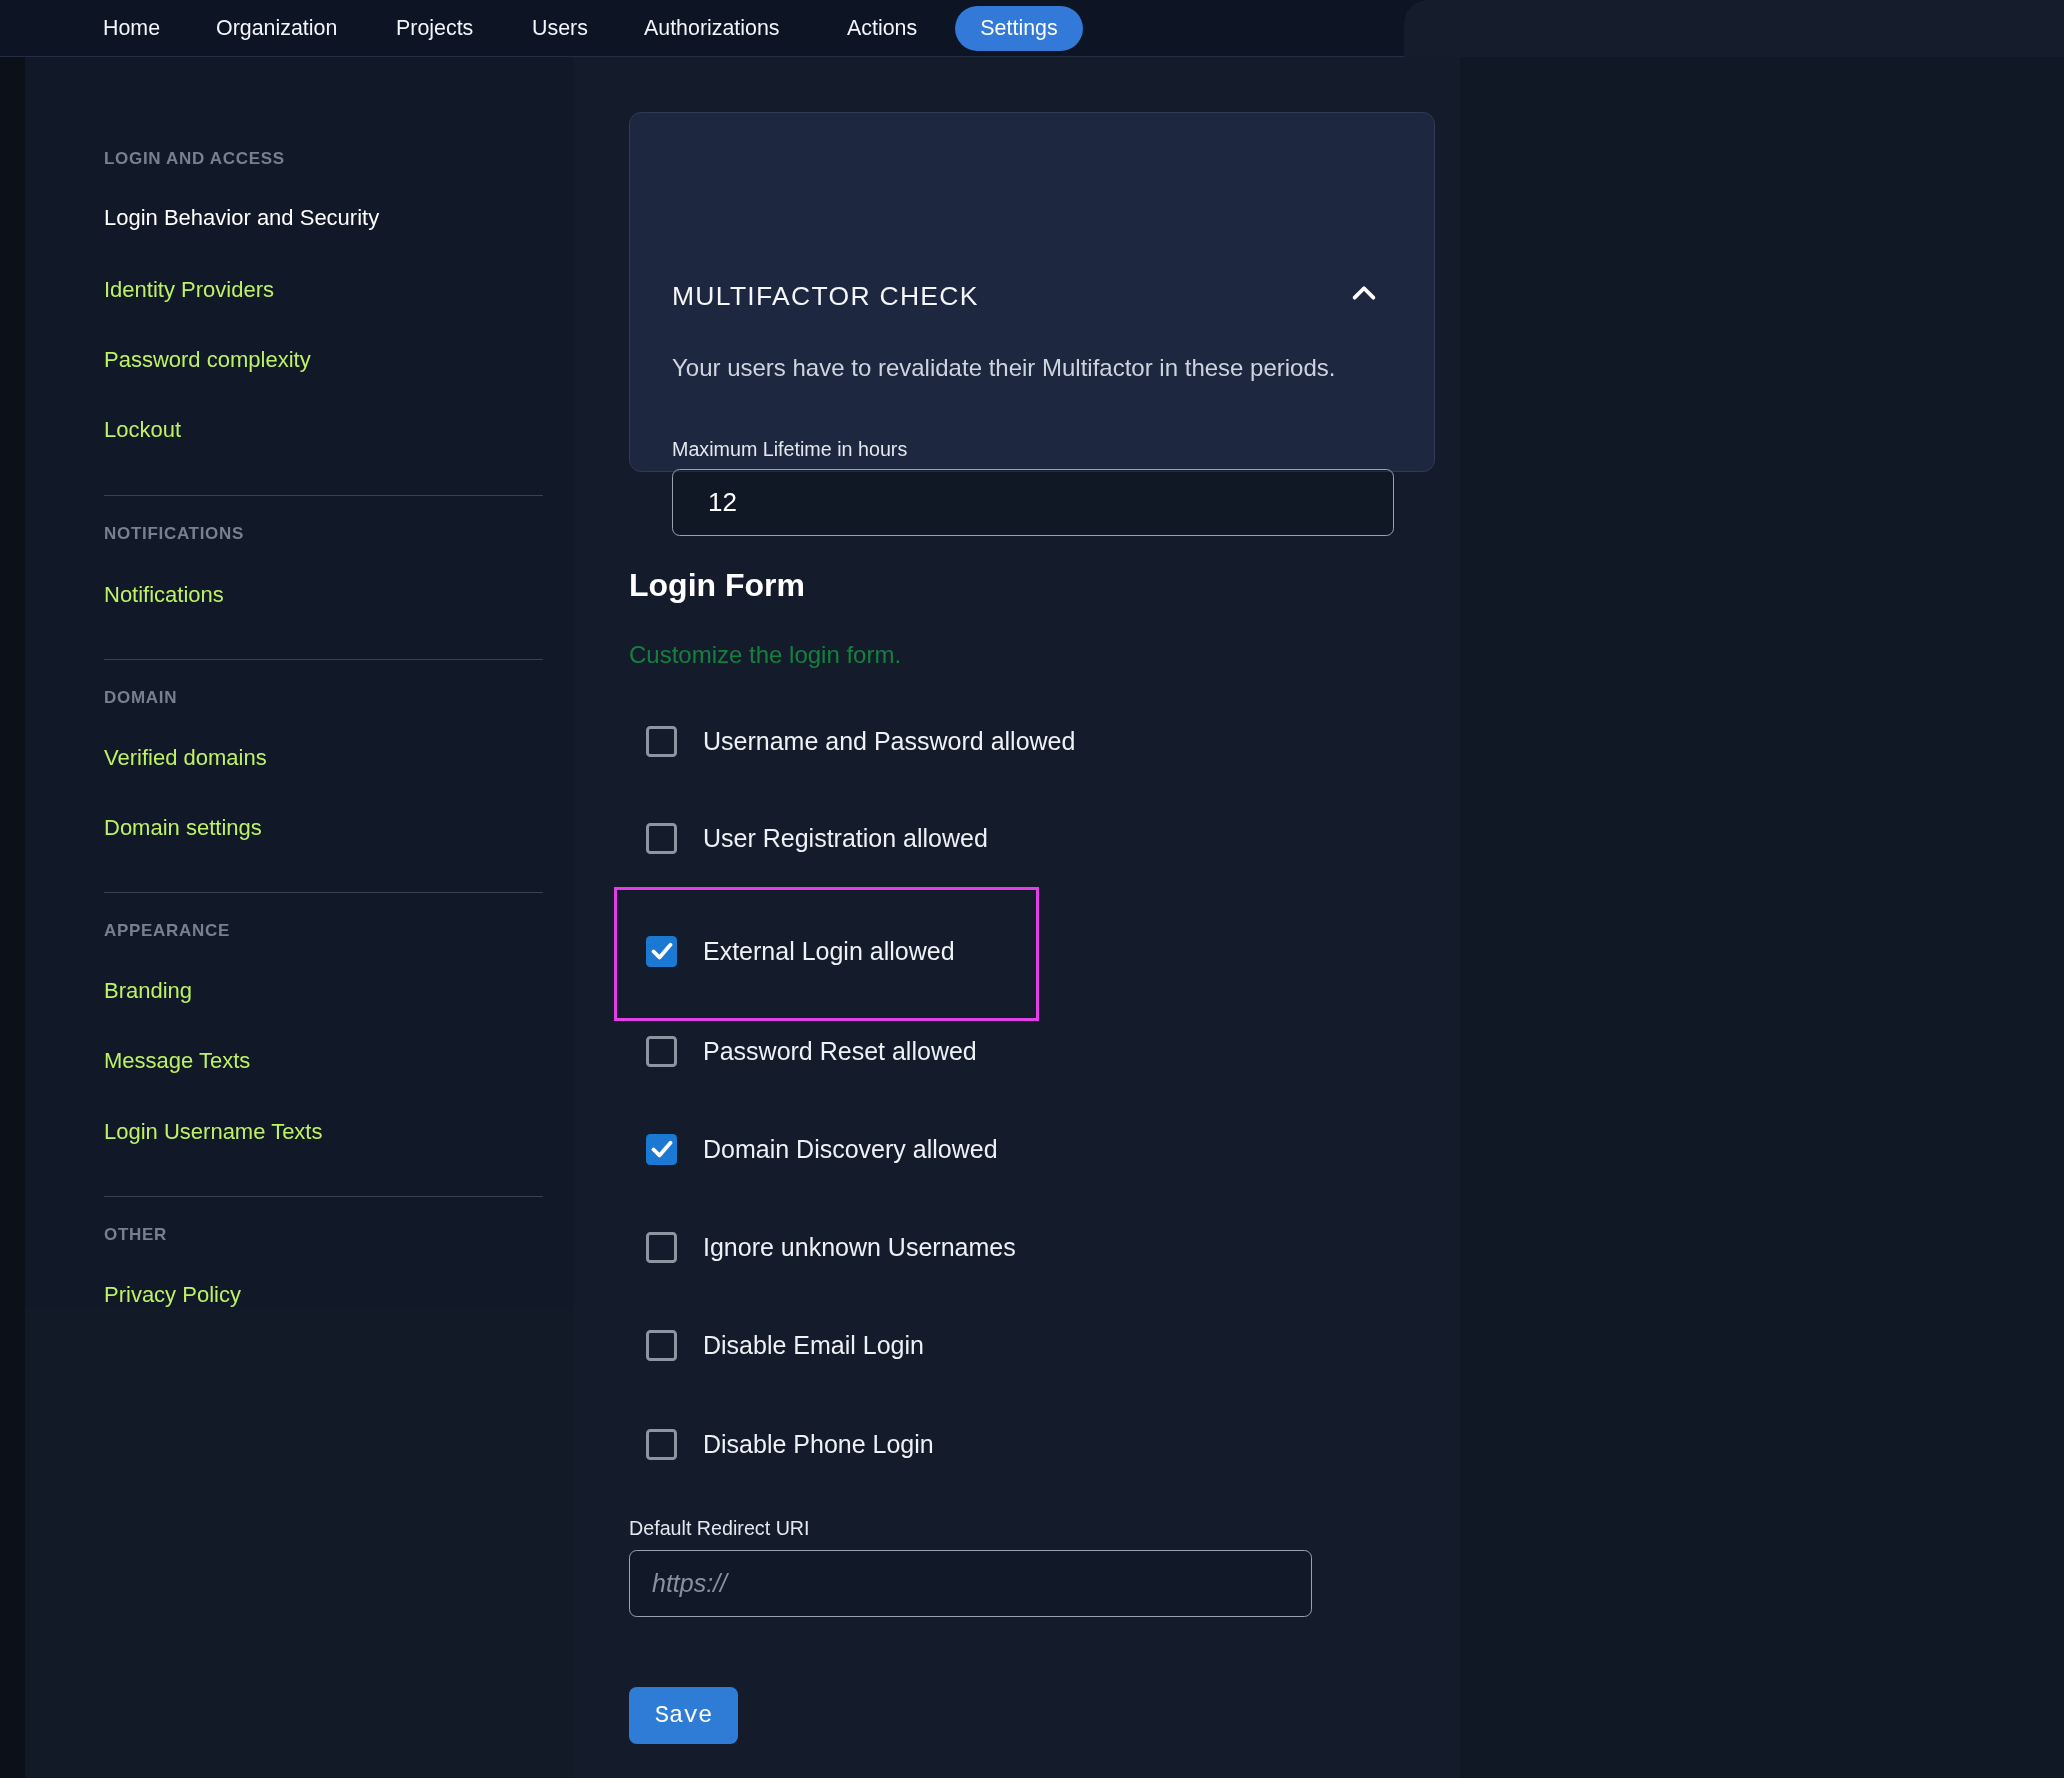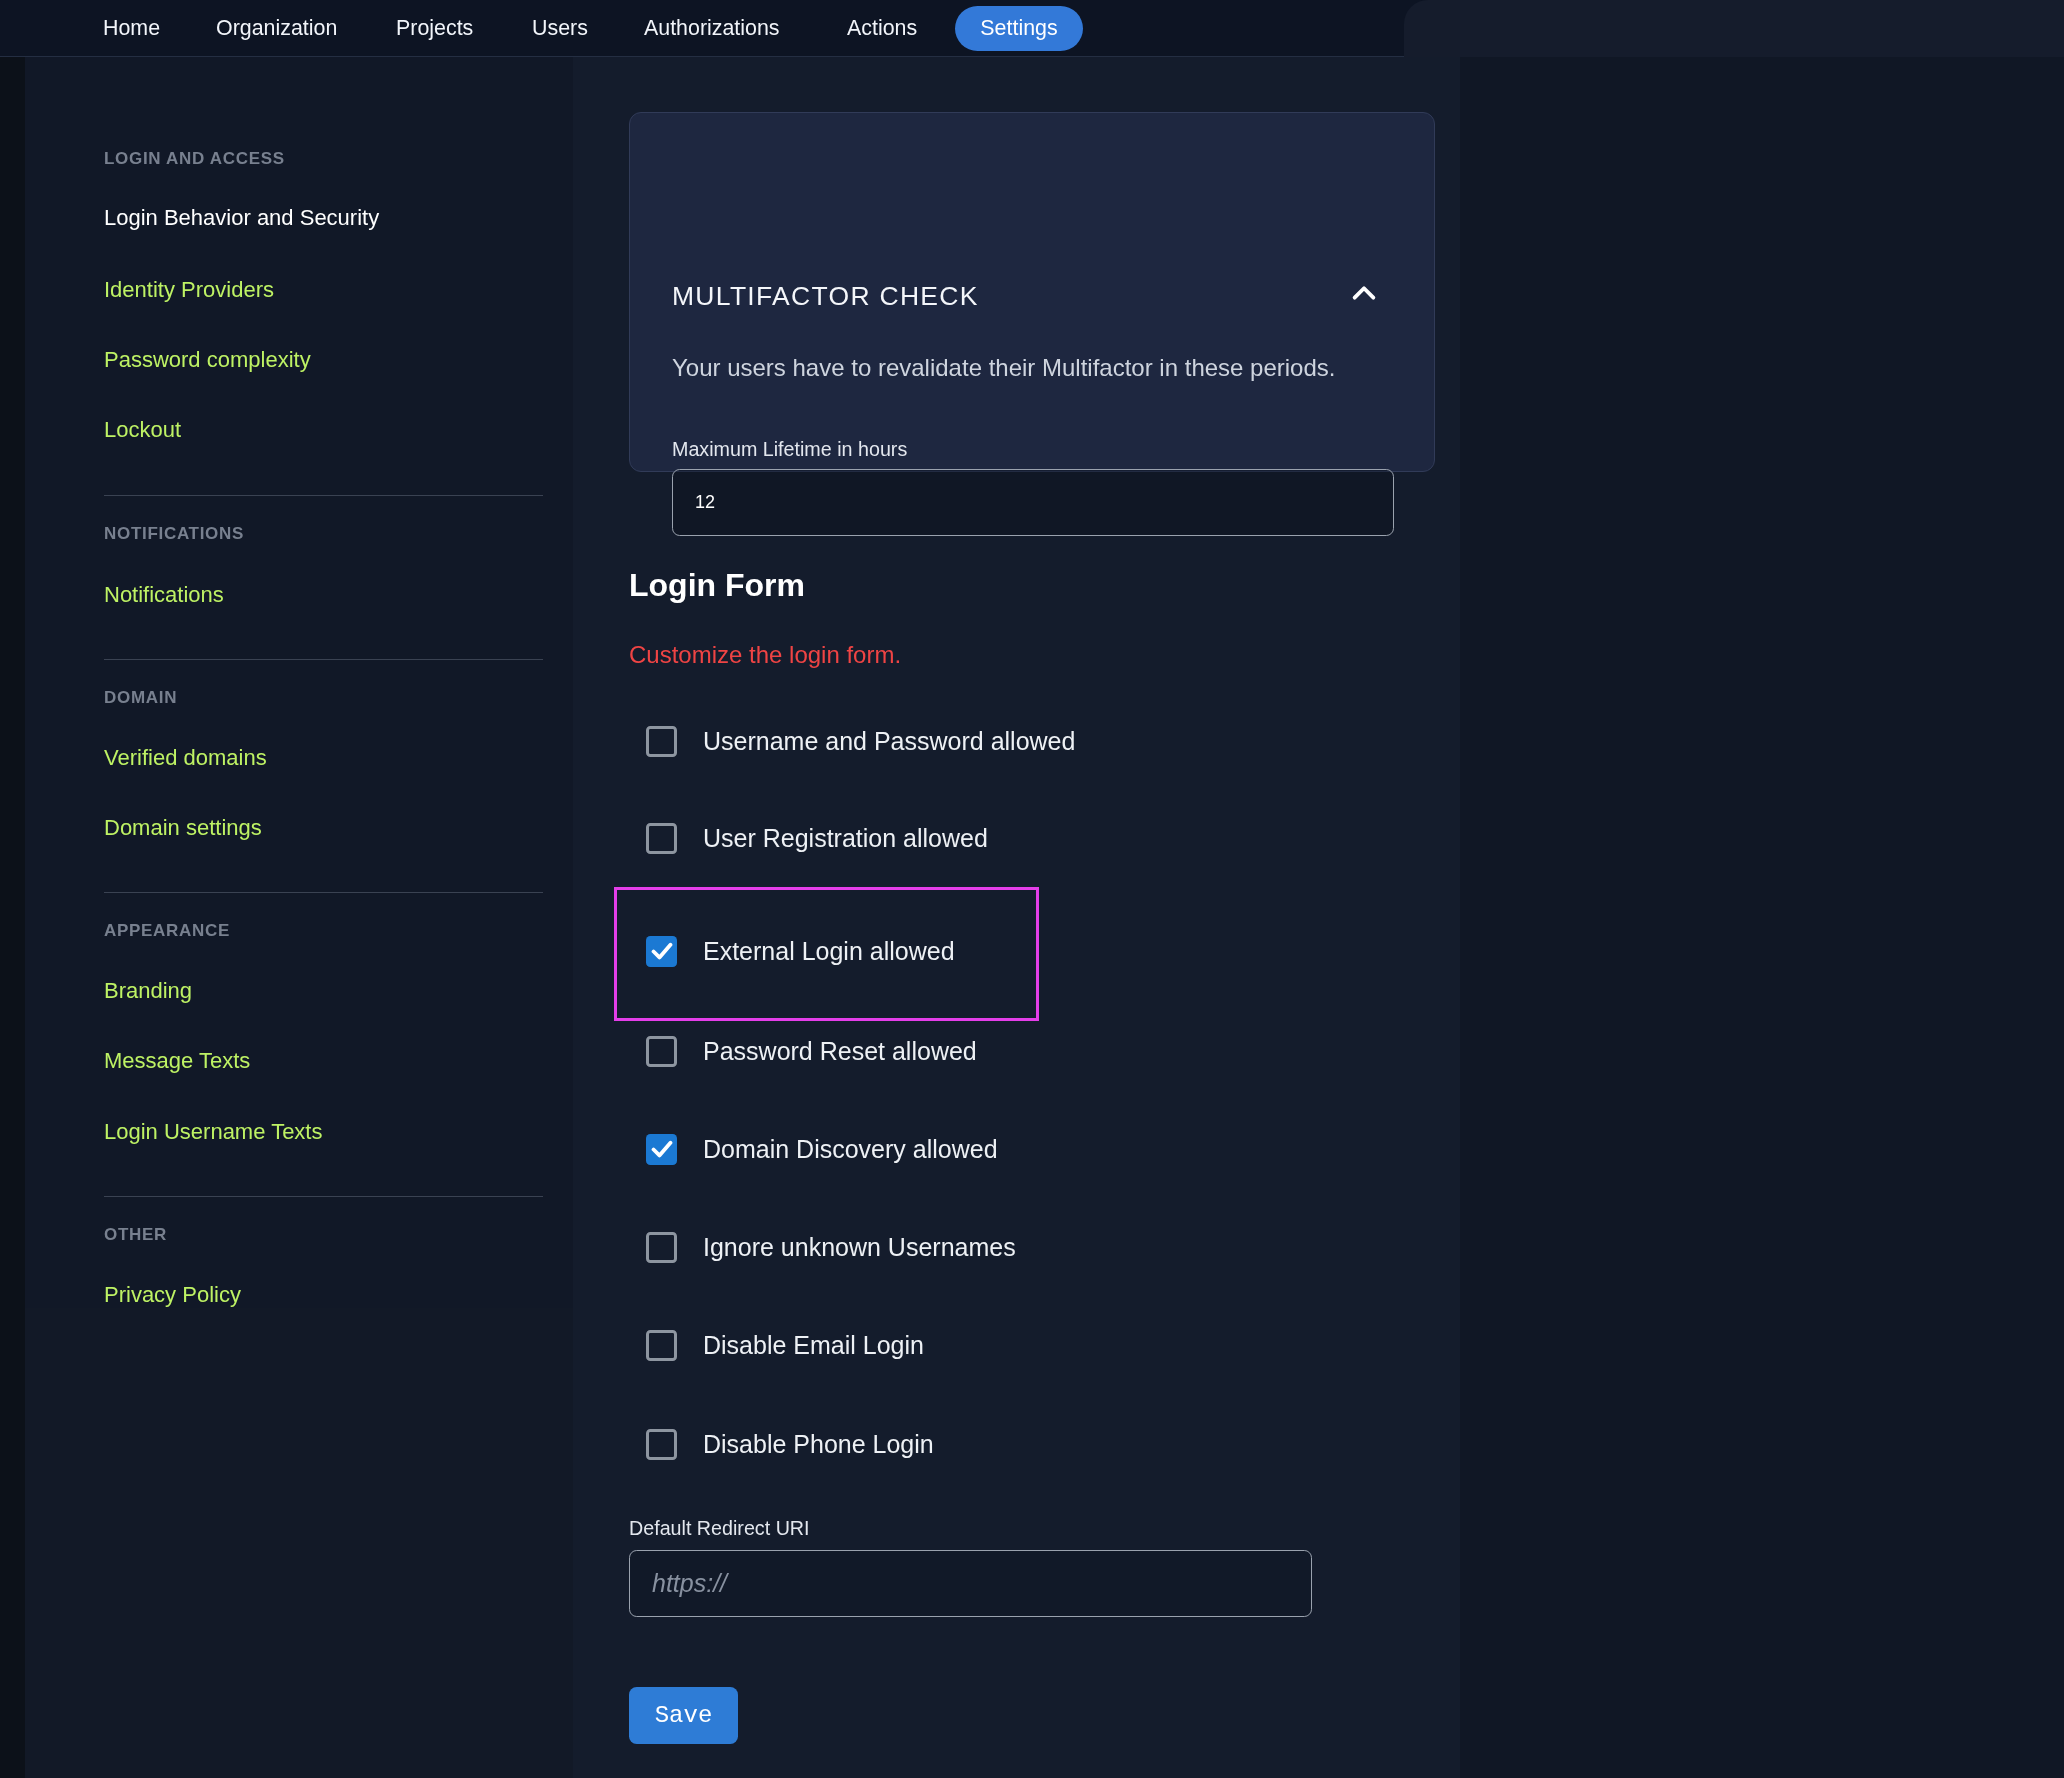--- a/index.html
+++ b/index.html
@@ -61,29 +61,29 @@
   #mfa-chevron{position:absolute;right:57px;top:171px;width:26px;height:17px;cursor:pointer;}
   #mfa-desc{
     position:absolute;left:42px;top:241px;font-size:24px;color:#ced4de;white-space:nowrap;
   }
   #mfa-lifetime-label{
     position:absolute;left:42px;top:325px;font-size:19.7px;color:#e3e7ee;white-space:nowrap;
   }
   #mfa-input{
     position:absolute;left:42px;top:356px;width:722px;height:67px;
     background:rgba(9,14,26,0.35);border:1.3px solid #9aa2ae;border-radius:7.7px;
-    color:#ffffff;font-size:18px;padding:0 22px;outline:none;
+    color:#ffffff;font-size:26px;padding:0 35px;outline:none;
     font-family:"Liberation Sans", sans-serif;
   }
   
   #login-form-title{
     position:absolute;left:629px;top:567px;font-size:32px;font-weight:bold;color:#ffffff;
   }
   #login-form-subtitle{
-    position:absolute;left:629px;top:641px;font-size:24px;color:#ef4444;
+    position:absolute;left:629px;top:641px;font-size:24px;color:#15803d;
   }
   .cb-row{
     position:absolute;left:646px;height:60px;display:flex;align-items:center;
     gap:26px;cursor:pointer;z-index:7;
   }
   .cb-box{
     width:31px;height:31px;border-radius:4.3px;flex:0 0 auto;
     border:3.4px solid #8d95a0;background:transparent;
   }
   .cb-box.checked{

